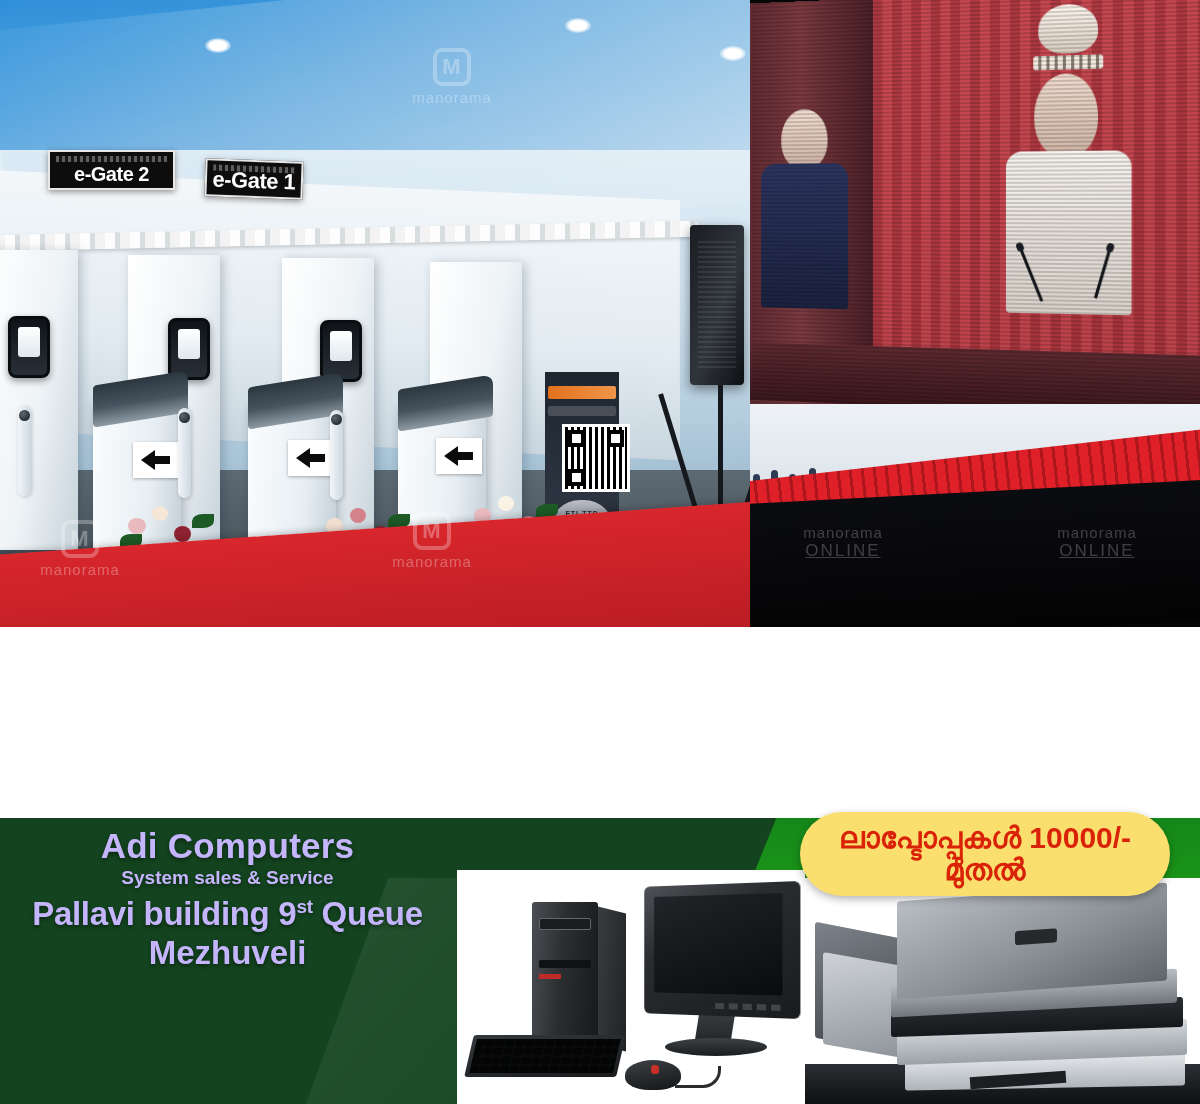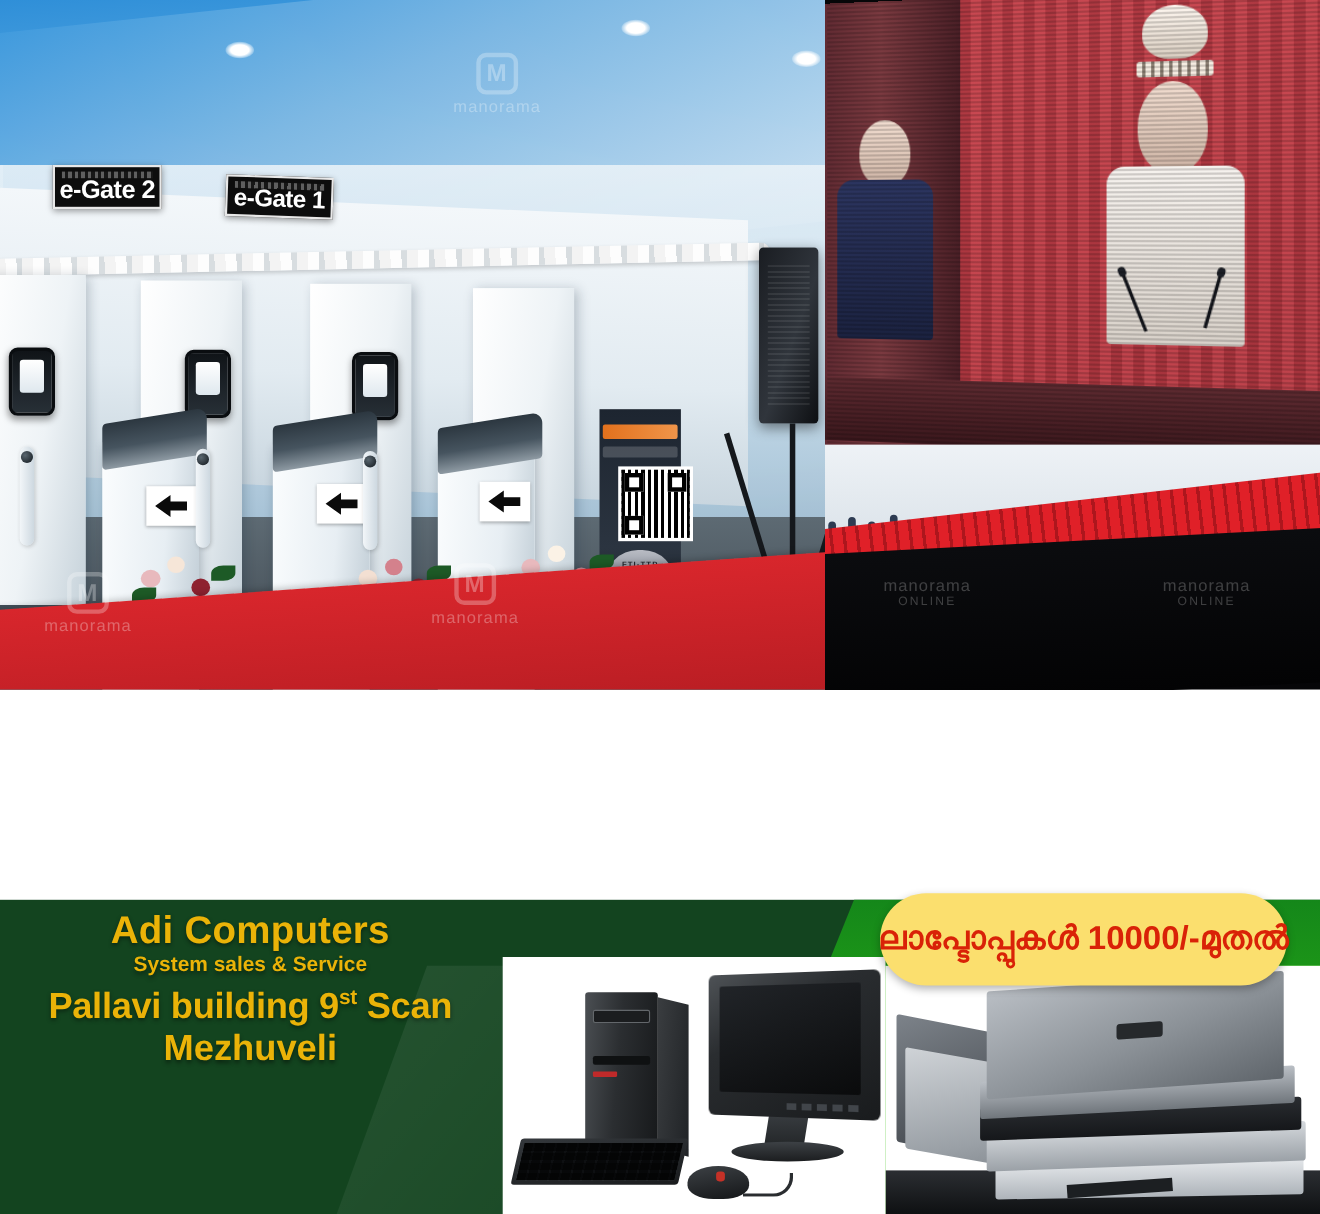--- a/index.html
+++ b/index.html
@@ -65,21 +65,21 @@
   .gate-sign {
     position:absolute;
     background:#0d0d0d; color:#fff;
     font-weight:bold; font-family:"Liberation Sans",sans-serif;
     display:flex; align-items:flex-end; justify-content:center;
     padding-bottom:2px;
     border:2px solid #e8e8e8;
     letter-spacing:-.5px;
     box-shadow:0 2px 6px rgba(0,0,0,.4);
   }
-  #gate2 { left:48px; top:150px; width:99px; height:40px; font-size:23px; }
+  #gate2 { left:48px; top:150px; width:127px; height:40px; font-size:20px; }
   #gate1 { left:205px; top:160px; width:98px; height:38px; font-size:22px; transform:rotate(2deg); }
   .gate-sign .subline{
     position:absolute;left:6px;top:4px;right:6px;height:6px;
     background:repeating-linear-gradient(90deg,#7a7a7a 0 3px,#1a1a1a 3px 6px);
     opacity:.75;
   }
   
   .kiosk-col {
     position:absolute; width:92px; height:330px; top:310px;
     background:linear-gradient(100deg,#ffffff 0%, #eef3f6 55%, #c6d2da 100%);
@@ -246,21 +246,21 @@
     font-size:15px; letter-spacing:1px; text-align:center; pointer-events:none;
     font-family:"Liberation Sans",sans-serif;
   }
   .wm .logo{
     width:38px;height:38px;border-radius:9px;margin:0 auto 3px;
     border:4px solid rgba(255,255,255,.28);
     display:flex;align-items:center;justify-content:center;
     font-weight:bold;font-size:22px;color:rgba(255,255,255,.30);
   }
   .wm.dark{color:rgba(255,255,255,.22);}
-  .wm small{display:block;font-size:11px;letter-spacing:2px;}
+  .wm small{display:block;font-size:17px;letter-spacing:2px;text-decoration:underline;}
 
   
   .blue-band{
     position:absolute; left:0; top:627px; width:1200px; height:191px;
     background:#1a71c4;
     display:flex; flex-direction:column;
     align-items:center; justify-content:center;
     padding-top:4px;
   }
   .blue-band .ml-line{
@@ -286,21 +286,21 @@
     position:absolute; right:-60px; top:60px; width:520px; height:240px;
     background:#3fc214; transform: skewX(-18deg);
   }
   .grn-sheen{
     position:absolute; left:330px; top:60px; width:420px; height:320px;
     background:linear-gradient(115deg, rgba(255,255,255,.07), rgba(255,255,255,0));
     transform: skewX(-20deg);
   }
   .shop-info{
     position:absolute; left:0; top:0; width:455px; height:286px;
-    color:#eab308; text-align:center; padding-top:8px;
+    color:#c4b5fd; text-align:center; padding-top:8px;
     text-shadow:0 2px 4px rgba(0,0,0,.45);
   }
   .shop-name{ font-size:35px; font-weight:bold; letter-spacing:.2px; }
   .shop-tag { font-size:19px; font-weight:bold; margin-top:1px; }
   .shop-addr1{ font-size:33px; font-weight:bold; margin-top:6px; letter-spacing:-.3px;}
   .shop-addr1 sup{font-size:19px;}
   .shop-addr2{ font-size:33px; font-weight:bold; margin-top:1px;}
   .shop-contact{ font-size:31px; font-weight:bold; margin-top:6px; letter-spacing:-.3px;}
   .wa-row{ display:flex; align-items:center; justify-content:center; margin-top:3px; }
   .wa-box{ width:44px;height:44px;background:#ffffff;display:flex;align-items:center;justify-content:center;}
@@ -368,21 +368,21 @@
   .lap-g{left:100px;top:176px;width:280px;height:34px;
     background:linear-gradient(180deg,#e6e9ec,#aeb4ba);transform:skewY(-1deg);}
   .lap-shadow{position:absolute;left:0;top:186px;width:395px;height:40px;
     background:linear-gradient(180deg,#2b2e32,#0e1012);}
   .lap-strap{position:absolute;left:165px;top:196px;width:96px;height:12px;background:#1c1f22;transform:rotate(-4deg);}
 
   
   .promo-pill{
     position:absolute; left:800px; top:812px; width:370px; height:84px;
     background:#fbdf6e; border-radius:42px;
-    display:flex; flex-direction:row; align-items:center; justify-content:center;
+    display:flex; flex-direction:column; align-items:center; justify-content:center;
     box-shadow:0 3px 8px rgba(0,0,0,.3);
   }
   .promo-pill span{
     color:#d92207; font-weight:bold; line-height:1.08;
     font-family:"Liberation Sans","DejaVu Sans",sans-serif;
     text-align:center; white-space:nowrap;
   }
   .promo-l1{ font-size:30px; }
   .promo-l2{ font-size:30px; }
 </style>
@@ -591,21 +591,21 @@
 
   <div class="green-band">
     <div class="grn-diag"></div>
     <div class="grn-diag2"></div>
     <div class="grn-sheen"></div>
 
     <div class="shop-info">
       <div class="shop-name">Adi Computers</div>
       <div class="shop-tag">System sales &amp; Service</div>
       <div class="shop-addr1">
-        <span>Pallavi building 9</span><sup>st</sup><span> Scan</span>
+        <span>Pallavi building 9</span><sup>st</sup><span> Queue</span>
       </div>
       <div class="shop-addr2">Mezhuveli</div>
     </div>
   </div>
 
   <div class="pc-photo">
     <div class="pc-tower-side"></div>
     <div class="pc-tower"></div>
     <div class="pc-dvd"></div>
     <div class="pc-slot"></div>

